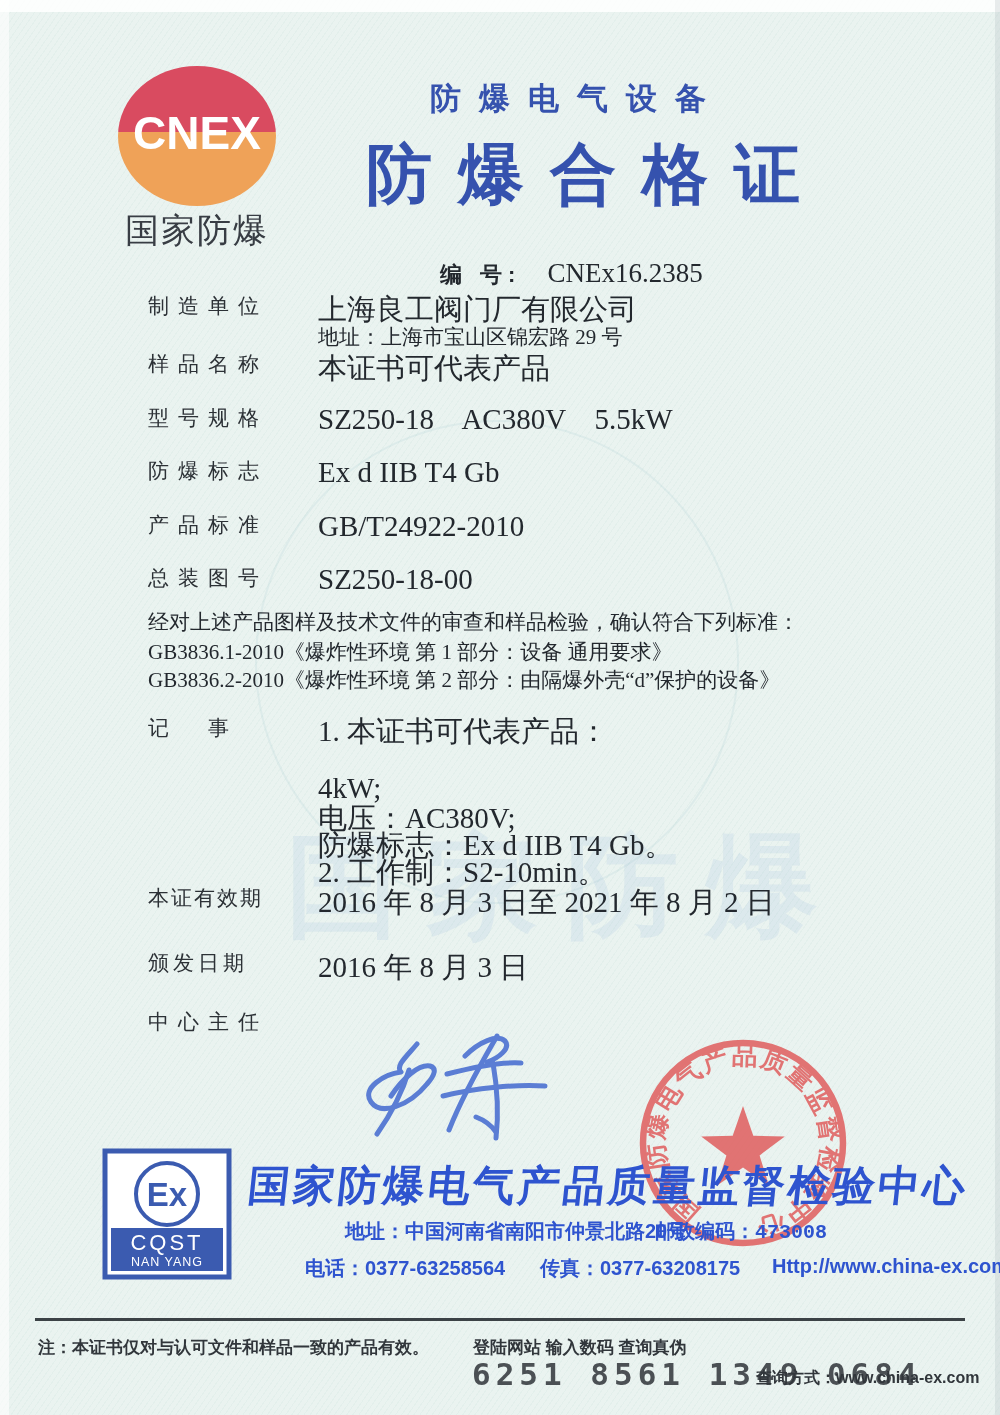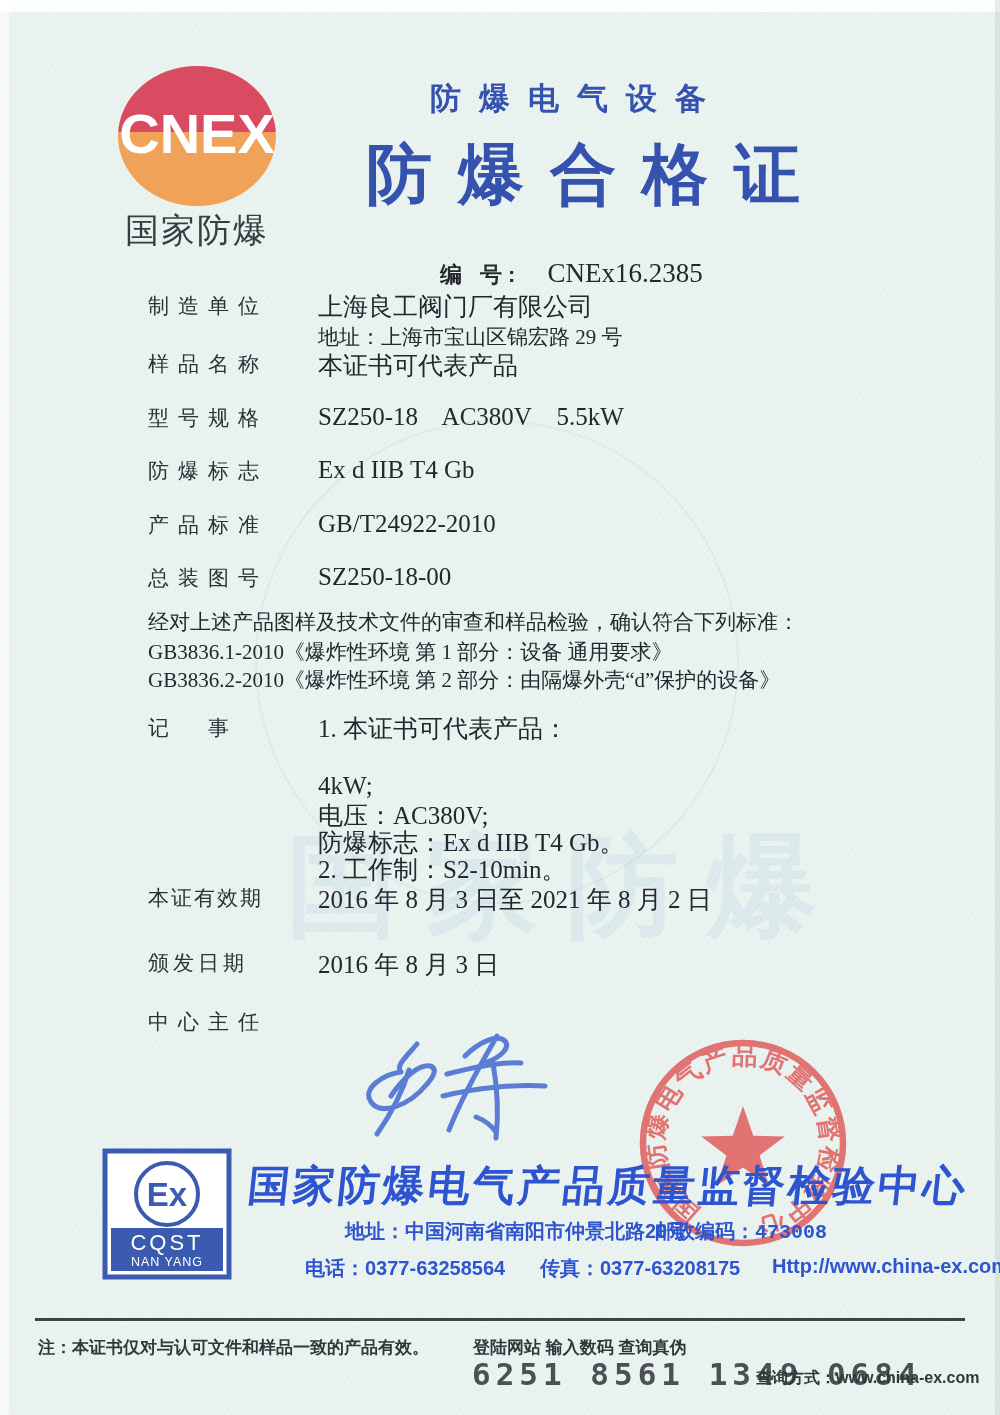--- a/index.html
+++ b/index.html
@@ -32,21 +32,21 @@
 
   
   .logo-ellipse{
     position:absolute;left:118px;top:66px;width:158px;height:140px;
     border-radius:50%;
     background:linear-gradient(#d94b60 0 47%, #efa258 47% 100%);
     display:flex;align-items:center;justify-content:center;
   }
   .logo-ellipse span{
     font-family:"Liberation Sans","DejaVu Sans",sans-serif;
-    font-weight:bold;font-size:56px;color:#ffffff;letter-spacing:0px;
+    font-weight:bold;font-size:46px;color:#ffffff;letter-spacing:0px;
     margin-top:-6px;
   }
   .logo-caption{
     position:absolute;left:92px;top:208px;width:210px;text-align:center;
     font-size:34px;color:#383d44;letter-spacing:2px;
   }
   .hdr-subtitle{
     position:absolute;left:430px;top:78px;
     font-family:"Liberation Sans","DejaVu Sans",sans-serif;
     font-size:31px;font-weight:bold;color:#3552ae;letter-spacing:18px;white-space:nowrap;
@@ -64,21 +64,21 @@
   .certno-value{font-size:27px;color:#23282e;margin-left:26px;}
 
   
   .f-label{
     position:absolute;left:148px;
     font-size:21px;color:#2c3136;letter-spacing:9px;white-space:nowrap;
   }
   .f-label5{letter-spacing:2px;font-family:Liberation Mono, monospace;}
   .f-value{
     position:absolute;left:318px;
-    font-size:25px;color:#23282e;white-space:pre;
+    font-size:29px;color:#23282e;white-space:pre;
   }
   .f-value2{font-size:21px;}
 
   .stmt{
     position:absolute;left:148px;
     font-size:21px;color:#23282e;white-space:nowrap;
   }
 
   
   .sig-svg{position:absolute;left:345px;top:1028px;}

